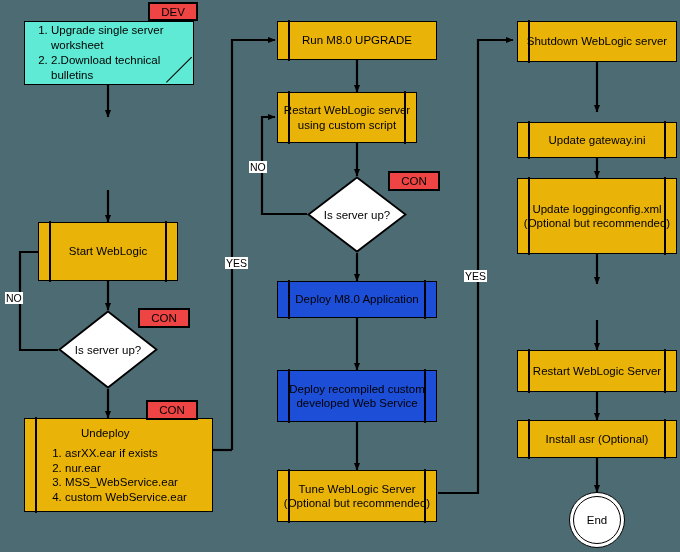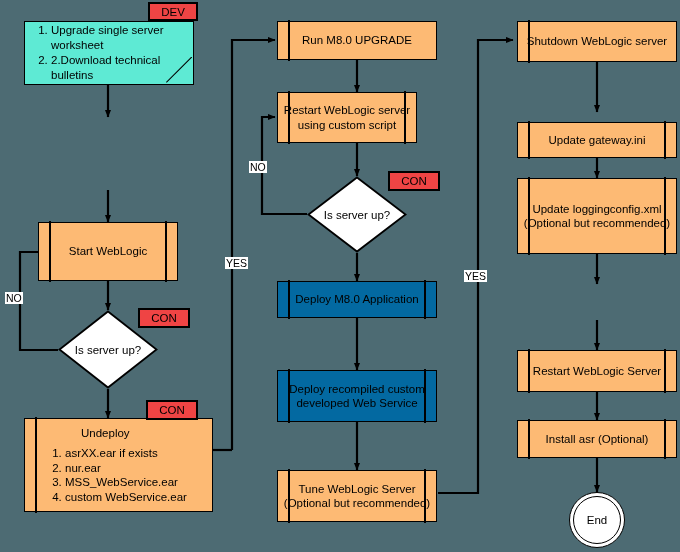--- a/index.html
+++ b/index.html
@@ -9,41 +9,41 @@
     font-family:"Liberation Sans", sans-serif;
     overflow:hidden;
     position:relative;
   }
   #canvas{position:absolute;left:0;top:0;width:680px;height:552px;}
   svg.edges{position:absolute;left:0;top:0;width:680px;height:552px;pointer-events:none;}
 
   .node{
     position:absolute;
     box-sizing:border-box;
-    background:#fdba74;
+    background:#eab308;
     border:1.6px solid #000;
     display:flex;align-items:center;justify-content:center;
     text-align:center;
     color:#000;
     font-size:11.5px;
     line-height:14.5px;
     z-index:3;
   }
   .node .txt{padding:0 4px;width:100%;}
 
   
   .pp-left::before{
     content:"";position:absolute;left:10px;top:-1.6px;bottom:-1.6px;
     width:1.6px;background:#000;
   }
   .pp-right::after{
     content:"";position:absolute;right:10px;top:-1.6px;bottom:-1.6px;
     width:1.6px;background:#000;
   }
-  .gray{background:#0369a1;}
+  .gray{background:#1d4ed8;}
 
   
   .note{position:absolute;box-sizing:border-box;z-index:3;}
   .note .body{
     position:absolute;inset:0;background:#5eead4;border:1.6px solid #000;
     display:flex;align-items:center;justify-content:center;
   }
   .note .fold{
     position:absolute;right:1.6px;bottom:1.6px;width:26px;height:26px;
     overflow:hidden;

